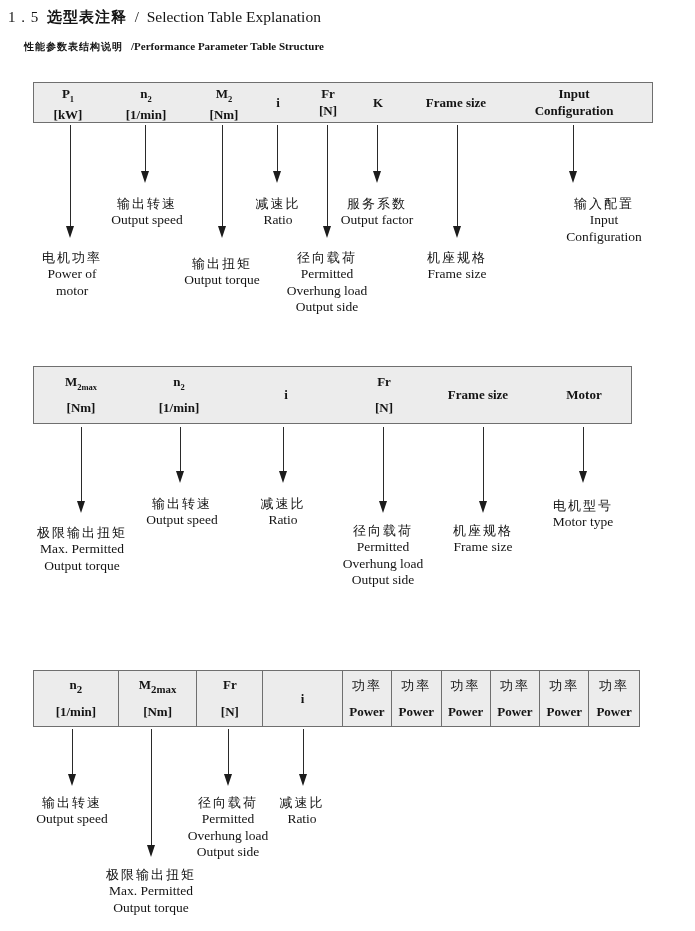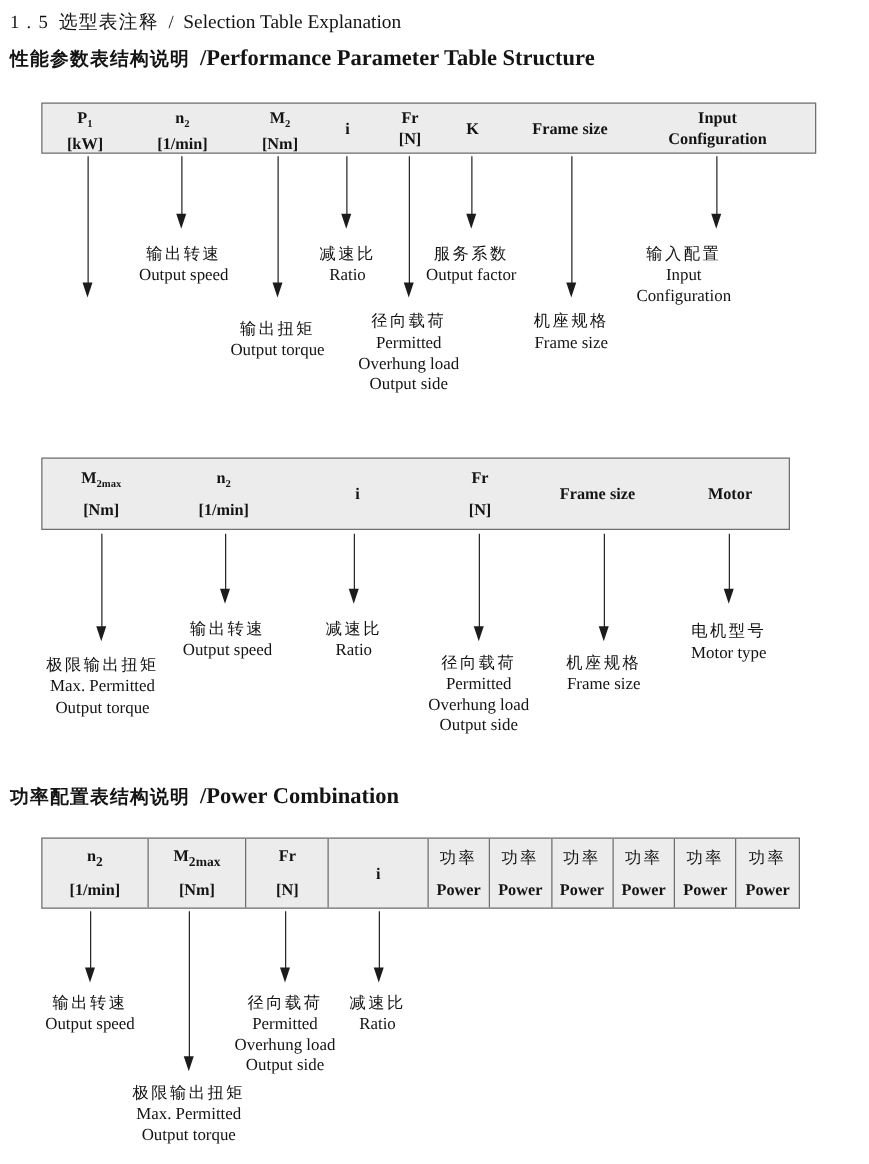--- a/index.html
+++ b/index.html
@@ -1,25 +1,25 @@
 <!DOCTYPE html>
 <html><head>
 <meta charset="utf-8">
 <style>
   html,body{margin:0;padding:0;background:#fff;}
   .page{position:relative;width:695px;height:931px;background:#ffffff;overflow:hidden;
         font-family:"Liberation Serif",serif;color:#141414;}
   .title{position:absolute;left:8px;top:8px;font-size:15px;white-space:nowrap;}
   .title .num{font-family:"Liberation Serif",serif;letter-spacing:1px;}
-  .title .cn{font-family:"DejaVu Sans",sans-serif;font-weight:normal;font-size:15px;letter-spacing:1px;margin-left:4px;}
+  .title .cn{font-family:"DejaVu Sans",sans-serif;font-weight:bold;font-size:15px;letter-spacing:1px;margin-left:4px;}
   .title .slash{margin:0 4px;}
   .title .en{font-size:15.5px;}
   .section-heading{position:absolute;left:8px;font-weight:bold;white-space:nowrap;}
-  .section-heading .cn{font-family:Liberation Serif, serif;font-size:15px;letter-spacing:1px;}
-  .section-heading .en{font-family:"Liberation Serif",serif;font-size:18px;margin-left:4px;}
+  .section-heading .cn{font-family:Liberation Serif, serif;font-size:10px;letter-spacing:1px;margin-left:16px;}
+  .section-heading .en{font-family:"Liberation Serif",serif;font-size:11px;margin-left:4px;}
   .ptable{position:absolute;background:#ececec;border:1px solid #6f6f6f;box-sizing:border-box;}
   .pcell{position:absolute;top:0;height:100%;transform:translateX(-50%);display:flex;
          flex-direction:column;justify-content:space-between;align-items:center;
          box-sizing:border-box;font-weight:bold;font-size:13px;white-space:nowrap;}
   .pcell.single{justify-content:center;}
   .pcell .ln{line-height:16px;}
   .pcell sub{font-size:8.5px;}
   
   .grid{position:absolute;display:flex;background:#ececec;border:1px solid #6f6f6f;box-sizing:border-box;}
   .gcell{box-sizing:border-box;border-right:1px solid #6f6f6f;display:flex;flex-direction:column;
@@ -124,24 +124,29 @@
       <div class="en">Output speed</div>
   </div>
   <div class="callout" style="left:278px;top:195px;">
     <div class="cn">减速比</div>
       <div class="en">Ratio</div>
   </div>
   <div class="callout" style="left:377px;top:195px;">
     <div class="cn">服务系数</div>
       <div class="en">Output factor</div>
   </div>
-  <div class="callout" style="left:547px;top:195px;">
+  <div class="callout" style="left:604px;top:195px;">
     <div class="cn">输入配置</div>
       <div class="en">Input
 Configuration</div>
+  </div>
+  <div class="callout" style="left:72px;top:249px;">
+    <div class="cn">电机功率</div>
+      <div class="en">Power of
+motor</div>
   </div>
   <div class="callout" style="left:222px;top:255px;">
     <div class="cn">输出扭矩</div>
       <div class="en">Output torque</div>
   </div>
   <div class="callout" style="left:327px;top:249px;">
     <div class="cn">径向载荷</div>
       <div class="en">Permitted
 Overhung load
 Output side</div>
@@ -222,24 +227,20 @@
     <div class="cn">径向载荷</div>
       <div class="en">Permitted
 Overhung load
 Output side</div>
   </div>
   <div class="callout" style="left:483px;top:522px;">
     <div class="cn">机座规格</div>
       <div class="en">Frame size</div>
   </div>
 
-  <div class="section-heading" style="top:626px;">
-    <span class="cn">功率配置表结构说明</span>
-    <span class="en">/Power Combination</span>
-  </div>
 
   <div class="grid" style="left:33px;top:670px;width:607px;height:57px;">
     <div class="gcell" style="width:85px;">
       <span><span>n</span><sub>2</sub></span>
       <span>[1/min]</span>
     </div>
     <div class="gcell" style="width:79px;">
       <span><span>M</span><sub>2max</sub></span>
       <span>[Nm]</span>
     </div>

